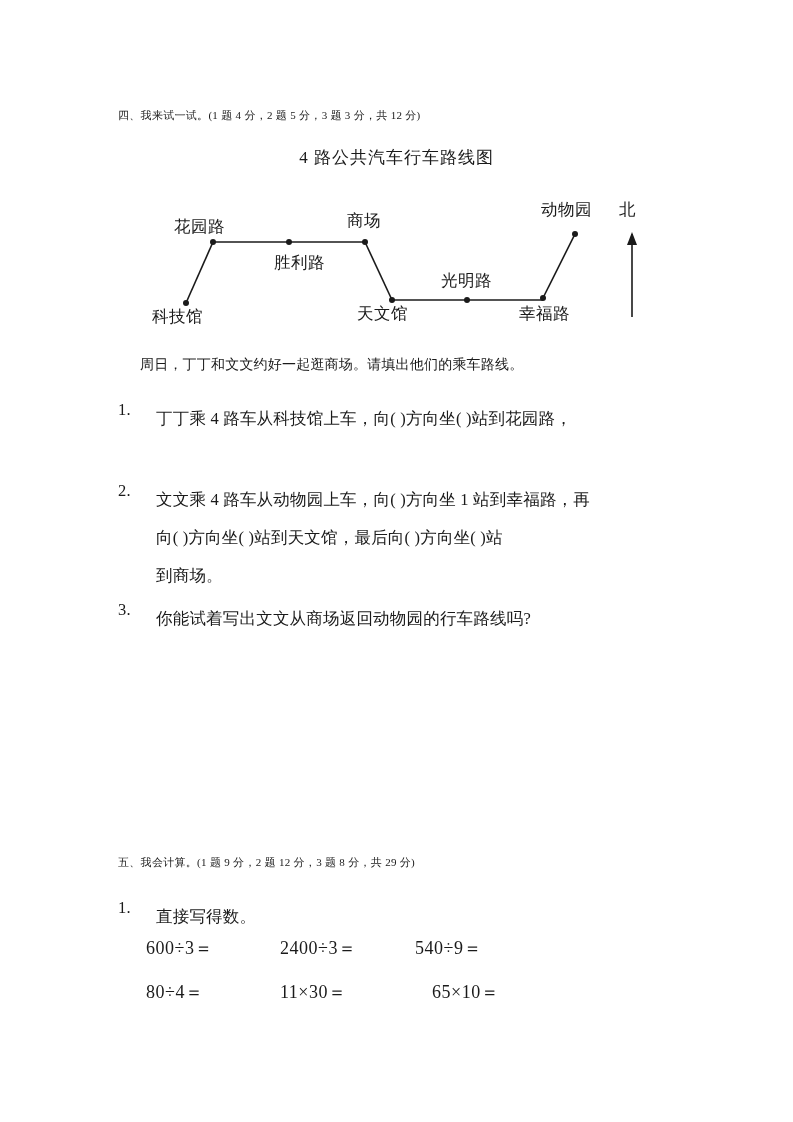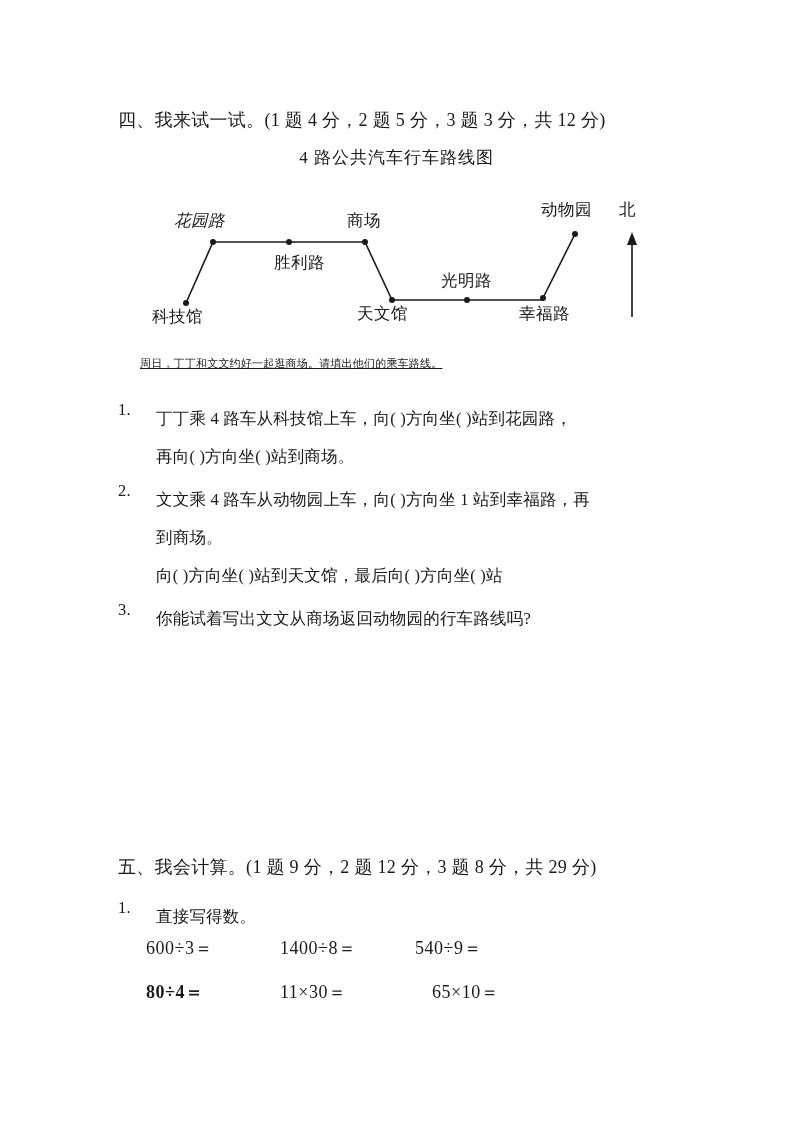--- a/index.html
+++ b/index.html
@@ -15,38 +15,37 @@
     position: relative;
     width: 793px;
     height: 1122px;
     background: #ffffff;
     overflow: hidden;
   }
 
   
   .section-heading {
     position: absolute;
-    font-size: 18px;
+    font-size: 11px;
     letter-spacing: 0.3px;
     white-space: nowrap;
   }
   .centered-title {
     position: absolute;
     width: 793px;
     left: 0;
     text-align: center;
     font-size: 17px;
     letter-spacing: 1px;
   }
   .para {
     position: absolute;
-    font-size: 11px;
+    font-size: 14px;
     letter-spacing: 0.2px;
     white-space: nowrap;
-    text-decoration: underline;
   }
 
   
   .qitem {
     position: absolute;
     font-size: 16.5px;
     letter-spacing: 0.2px;
   }
   .qitem .qnum {
     position: absolute;
@@ -115,46 +114,45 @@
       <circle cx="543" cy="298" r="3" fill="#1a1a1a"></circle>
       <circle cx="575" cy="234" r="3" fill="#1a1a1a"></circle>
       <circle cx="289" cy="242" r="3" fill="#1a1a1a"></circle>
       <circle cx="467" cy="300" r="3" fill="#1a1a1a"></circle>
       <line x1="632" y1="317" x2="632" y2="234" stroke="#1a1a1a" stroke-width="1.6"></line>
       <polygon points="627,245 637,245 632,232" fill="#1a1a1a"></polygon>
     </svg>
 
   <div id="map-labels">
       <div class="map-label" style="left: 152px; top: 306px;">科技馆</div>
-      <div class="map-label" style="left: 174px; top: 210px; font-style: italic;">花园路</div>
+      <div class="map-label" style="left: 174px; top: 216px;">花园路</div>
       <div class="map-label" style="left: 347px; top: 210px;">商场</div>
       <div class="map-label" style="left: 357px; top: 303px;">天文馆</div>
       <div class="map-label" style="left: 519px; top: 303px;">幸福路</div>
       <div class="map-label" style="left: 541px; top: 199px;">动物园</div>
       <div class="map-label" style="left: 274px; top: 252px;">胜利路</div>
       <div class="map-label" style="left: 441px; top: 270px; text-align: right;">光明路</div>
       <div class="map-label" style="left: 619px; top: 199px;">北</div>
     </div>
 
   <div class="para" style="left:140px; top:356px;">周日，丁丁和文文约好一起逛商场。请填出他们的乘车路线。</div>
 
   <div class="qitem" style="left:118px; top:400px;">
     <span class="qnum">1.</span>
     <div class="qbody">
       <div class="qline">丁丁乘 4 路车从科技馆上车，向(        )方向坐(      )站到花园路，</div>
-      <div class="qline">再向(      )方向坐(        )站到商场。</div>
     </div>
   </div>
 
   <div class="qitem" style="left:118px; top:481px;">
     <span class="qnum">2.</span>
     <div class="qbody">
       <div class="qline">文文乘 4 路车从动物园上车，向(        )方向坐 1 站到幸福路，再</div>
+      <div class="qline">向(      )方向坐(        )站到天文馆，最后向(        )方向坐(        )站</div>
       <div class="qline">到商场。</div>
-      <div class="qline">向(      )方向坐(        )站到天文馆，最后向(        )方向坐(        )站</div>
     </div>
   </div>
 
   <div class="qitem" style="left:118px; top:600px;">
     <span class="qnum">3.</span>
     <div class="qbody">
       <div class="qline">你能试着写出文文从商场返回动物园的行车路线吗?</div>
     </div>
   </div>
 
@@ -162,23 +160,23 @@
 
   <div class="qitem" style="left:118px; top:898px;">
     <span class="qnum">1.</span>
     <div class="qbody">
       <div class="qline">直接写得数。</div>
     </div>
   </div>
 
   <div class="calc-row" style="top:936px;">
     <span class="calc-cell" style="left:146px;">600÷3＝</span>
-    <span class="calc-cell" style="left:280px;">1400÷8＝</span>
+    <span class="calc-cell" style="left:280px;">2400÷3＝</span>
     <span class="calc-cell" style="left:415px;">540÷9＝</span>
   </div>
 
   <div class="calc-row" style="top:980px;">
-    <span class="calc-cell" style="left:146px;font-weight:bold;">80÷4＝</span>
+    <span class="calc-cell" style="left:146px;">80÷4＝</span>
     <span class="calc-cell" style="left:280px;">11×30＝</span>
     <span class="calc-cell" style="left:432px;">65×10＝</span>
   </div>
 
 </div>
 
 </body></html>

